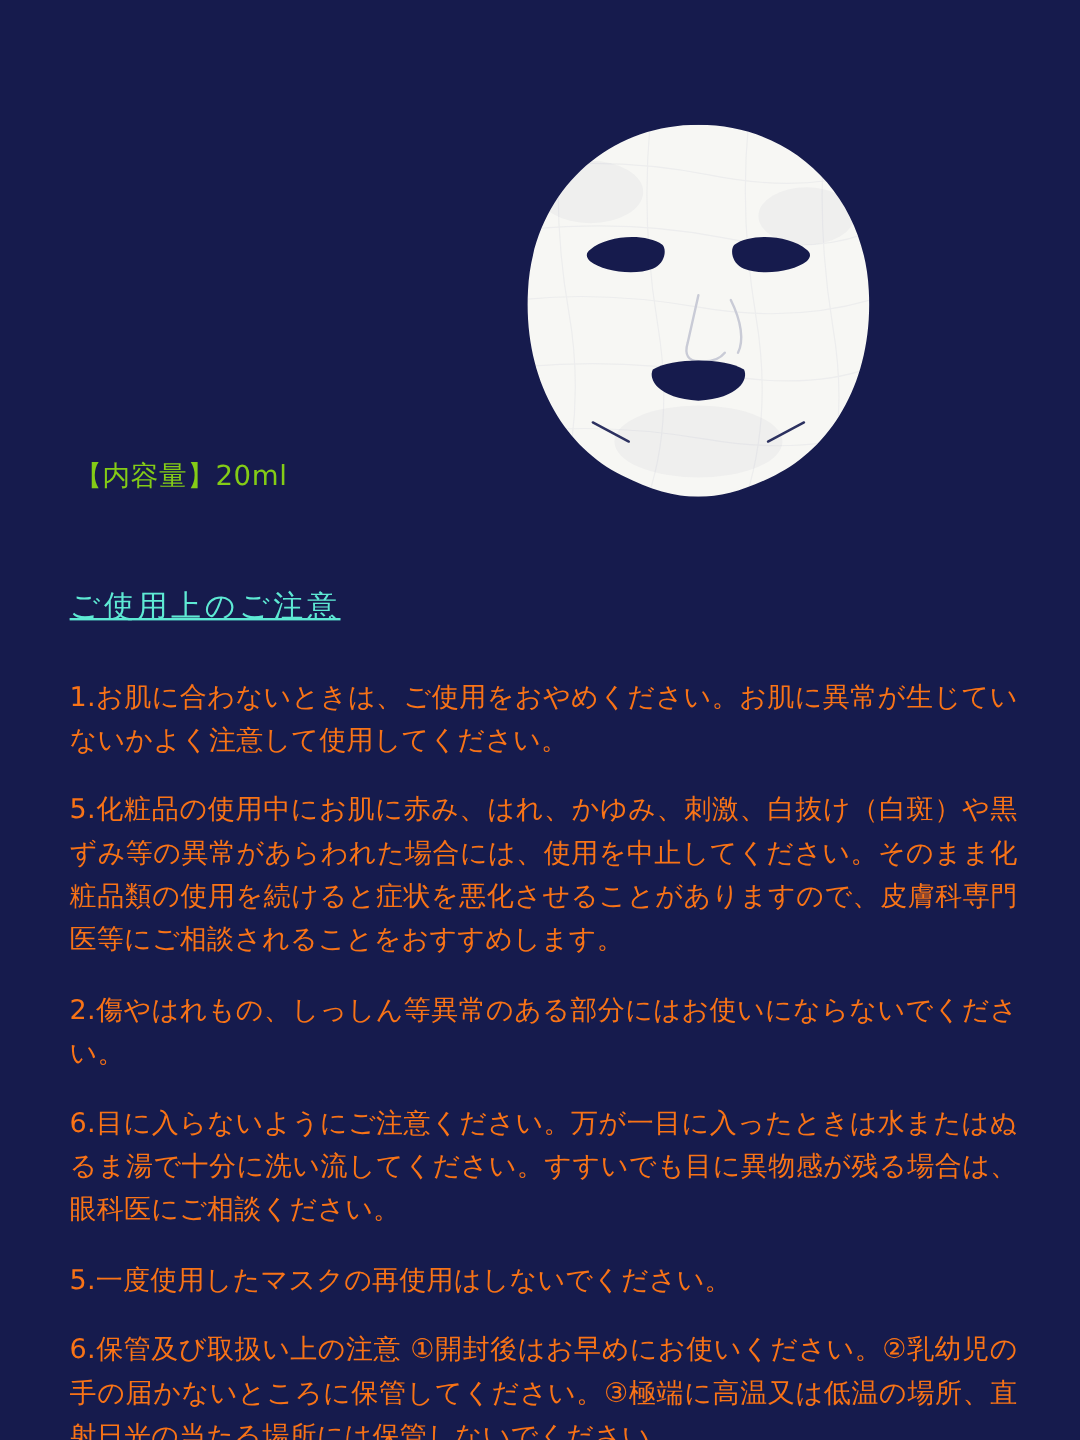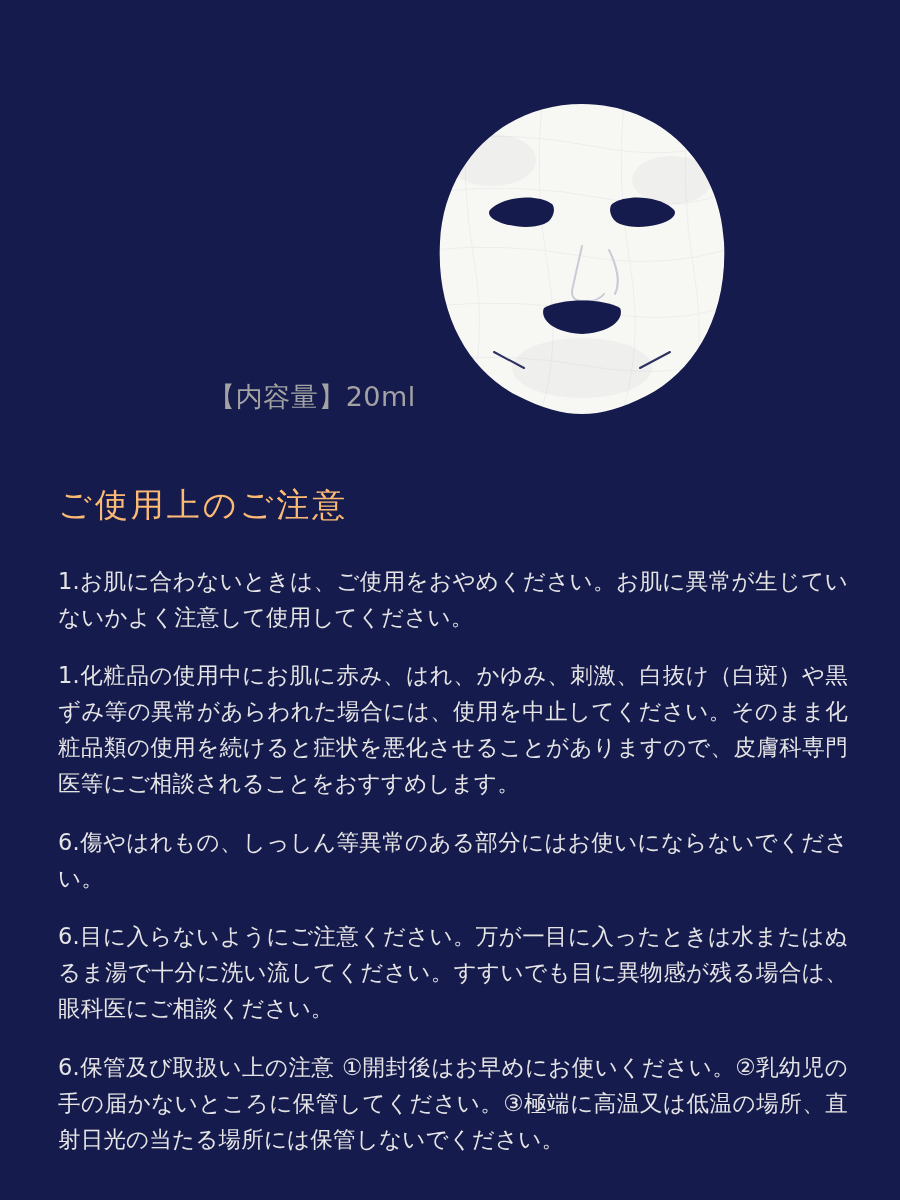--- a/index.html
+++ b/index.html
@@ -39,53 +39,53 @@
   }
 
   
   .spec-block {
     position: absolute;
     left: 62px;
     top: 378px;
     width: 500px;
   }
   .spec-line {
-    font-size: 27px;
+    font-size: 23px;
     line-height: 38px;
     letter-spacing: 0.5px;
-    color: #a3a3a3;
+    color: #84cc16;
     white-space: nowrap;
-    text-align: center;
   }
 
   
   .section-heading {
     position: absolute;
     left: 58px;
     top: 483px;
-    font-size: 33px;
+    font-size: 25px;
     line-height: 44px;
     letter-spacing: 3px;
     font-weight: 400;
-    color: #fdba74;
+    color: #5eead4;
     white-space: nowrap;
+    text-decoration: underline;
   }
 
   
   .notice-body {
     position: absolute;
     left: 58px;
     top: 540px;
     width: 790px;
   }
   .notice-item {
     font-size: 22.5px;
     line-height: 36px;
     letter-spacing: 0.2px;
-    color: #e5e5e5;
+    color: #f97316;
     text-align: justify;
     text-justify: inter-character;
   }
 </style>
 </head>
 <body>
 
 <div class="page">
 
   <div class="mask-figure">
@@ -153,20 +153,21 @@
   </div>
 
   <div class="spec-block">
     <div class="spec-line">【内容量】20ml</div>
   </div>
 
   <div class="section-heading">ご使用上のご注意</div>
 
   <div class="notice-body">
     <p class="notice-item">1.お肌に合わないときは、ご使用をおやめください。お肌に異常が生じていないかよく注意して使用してください。</p>
-    <p class="notice-item">1.化粧品の使用中にお肌に赤み、はれ、かゆみ、刺激、白抜け（白斑）や黒ずみ等の異常があらわれた場合には、使用を中止してください。そのまま化粧品類の使用を続けると症状を悪化させることがありますので、皮膚科専門医等にご相談されることをおすすめします。</p>
-    <p class="notice-item">6.傷やはれもの、しっしん等異常のある部分にはお使いにならないでください。</p>
+    <p class="notice-item">5.化粧品の使用中にお肌に赤み、はれ、かゆみ、刺激、白抜け（白斑）や黒ずみ等の異常があらわれた場合には、使用を中止してください。そのまま化粧品類の使用を続けると症状を悪化させることがありますので、皮膚科専門医等にご相談されることをおすすめします。</p>
+    <p class="notice-item">2.傷やはれもの、しっしん等異常のある部分にはお使いにならないでください。</p>
     <p class="notice-item">6.目に入らないようにご注意ください。万が一目に入ったときは水またはぬるま湯で十分に洗い流してください。すすいでも目に異物感が残る場合は、眼科医にご相談ください。</p>
+    <p class="notice-item">5.一度使用したマスクの再使用はしないでください。</p>
     <p class="notice-item">6.保管及び取扱い上の注意 ①開封後はお早めにお使いください。②乳幼児の手の届かないところに保管してください。③極端に高温又は低温の場所、直射日光の当たる場所には保管しないでください。</p>
 
   </div>
 
 </div>
 
 </body></html>

